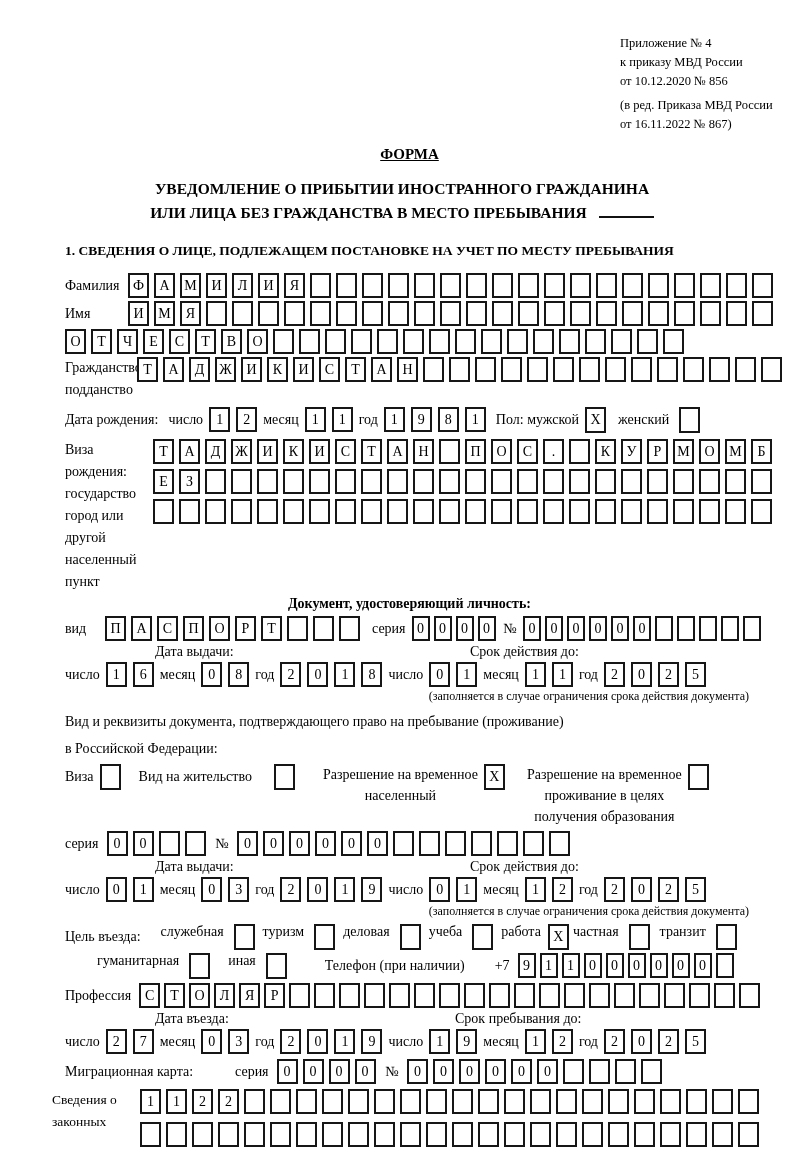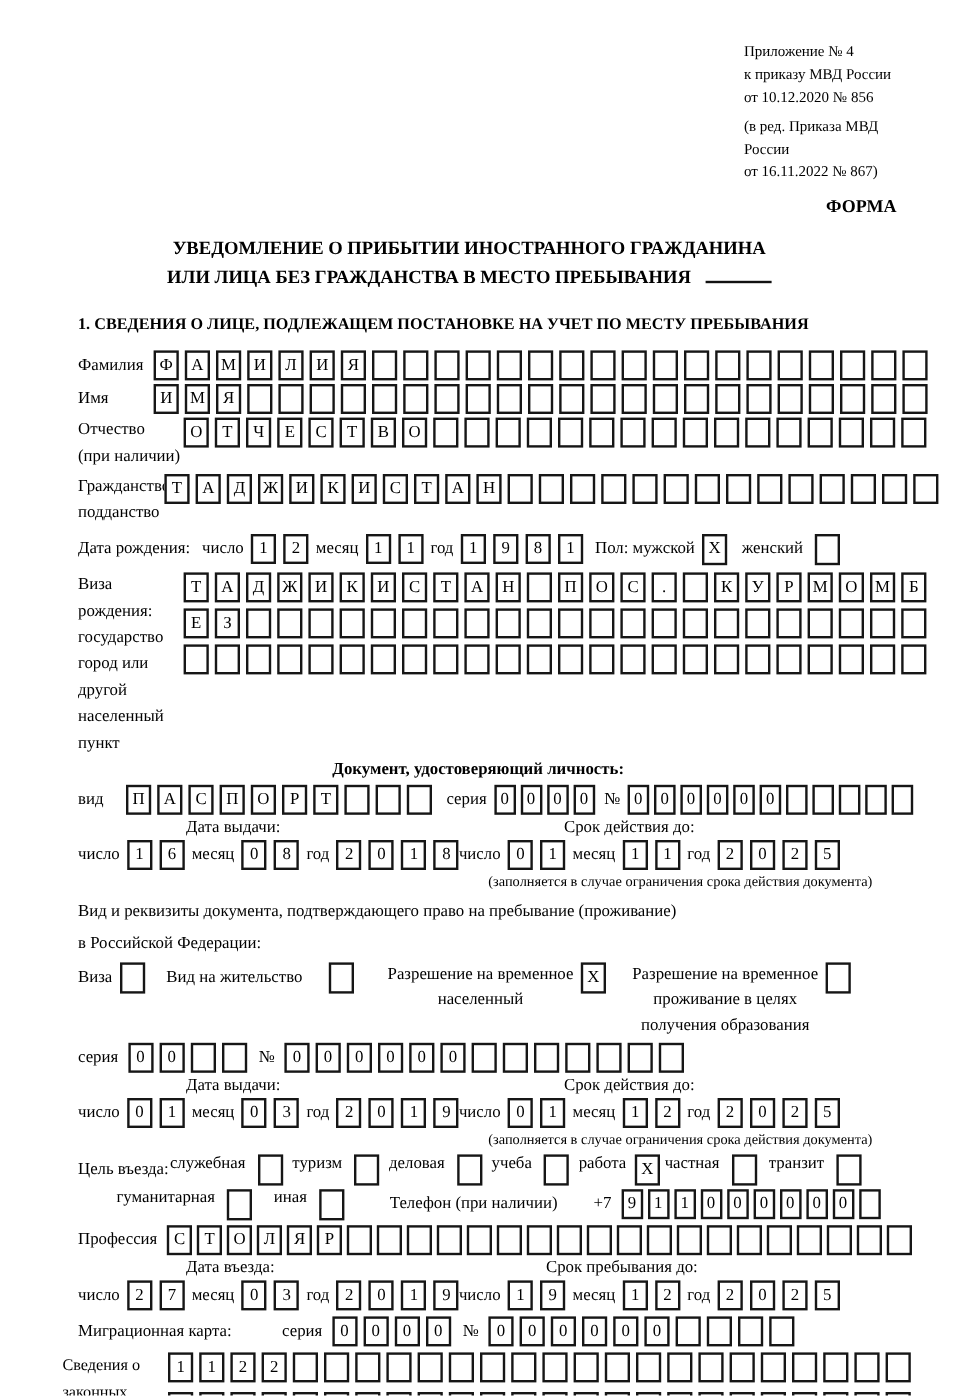--- a/index.html
+++ b/index.html
@@ -1,39 +1,39 @@
 <!DOCTYPE html>
 <html><head>
 <meta charset="utf-8">
 <style>
   html,body{margin:0;padding:0;background:#fff;}
   body{width:800px;height:1163px;overflow:hidden;color:#000;
        font-family:"Liberation Serif","DejaVu Serif",serif;}
-  .page{box-sizing:border-box;width:800px;height:1163px;padding:34px 48px 0 65px;position:relative;}
+  .page{box-sizing:border-box;width:800px;height:1163px;padding:34px 26px 0 65px;position:relative;}
 
   
   .cells{display:inline-flex;gap:5px;flex:0 0 auto;}
   .cell{box-sizing:border-box;flex:0 0 auto;width:21px;height:25px;border:2px solid #161616;
         display:flex;align-items:center;justify-content:center;font-size:14px;line-height:1;background:#fff;}
   .dgc{gap:6px;}
   .g4{gap:4px;}
   .tight{gap:4px;} .tight .cell{width:18px;}
   .cb .cell{width:21px;height:26px;}
 
   .frow{display:flex;align-items:flex-start;margin-bottom:3px;}
   .flabel{font-size:14px;line-height:25px;flex:0 0 auto;}
   .stack{font-size:14px;line-height:22px;flex:0 0 auto;}
   .lw1{width:63px;} .lw2{width:88px;} .lw3{width:40px;}
 
   .rowsgap{display:flex;flex-direction:column;gap:5px;}
   .rowsgap8{display:flex;flex-direction:column;gap:8px;}
 
   .appendix{margin-left:555px;font-size:12.5px;line-height:19px;}
   .appendix .rev{margin-top:5px;}
-  .forma{font-weight:bold;font-size:15px;text-align:right;margin:12px 5px 0 0;}
+  .forma{font-weight:bold;font-size:15px;text-align:center;margin:12px 20px 0 0;text-decoration:underline;}
   .title{font-weight:bold;font-size:15.5px;line-height:24px;text-align:center;margin:14px 0 0 -35px;}
   .blank{display:inline-block;width:55px;border-bottom:2px solid #111;height:13px;margin-left:12px;}
   .sect{font-weight:bold;font-size:13.5px;margin-top:18px;}
   .dochead{font-weight:bold;font-size:14px;text-align:center;margin:2px 0 4px -20px;}
 
   .dg{display:inline-flex;align-items:center;gap:6px;font-size:14px;}
   .dhead{position:relative;font-size:14px;height:18px;margin-top:3px;}
   .dh1{position:absolute;left:90px;} .dh2{position:absolute;left:405px;}
   .dh2b{position:absolute;left:390px;}
   .drow{display:flex;justify-content:space-between;margin-bottom:2px;}
@@ -125,24 +125,20 @@
         <span class="cell"></span>
         <span class="cell"></span>
         <span class="cell"></span>
         <span class="cell"></span>
         <span class="cell"></span>
         <span class="cell"></span>
       </span>
   </div>
 
   <div class="frow">
-    <span class="stack lw2">
-      <span style="display:block">Отчество</span>
-      <span style="display:block">(при наличии)</span>
-    </span>
     <span class="cells">
         <span class="cell">О</span>
         <span class="cell">Т</span>
         <span class="cell">Ч</span>
         <span class="cell">Е</span>
         <span class="cell">С</span>
         <span class="cell">Т</span>
         <span class="cell">В</span>
         <span class="cell">О</span>
         <span class="cell"></span>
@@ -509,21 +505,21 @@
           <span class="cell">0</span>
           <span class="cell">2</span>
           <span class="cell">5</span>
         </span>
     </span>
   </div>
   <div class="note">(заполняется в случае ограничения срока действия документа)</div>
 
   <div class="purp">
     <span>Цель въезда:</span>
-    <span class="opt" style="margin-left:1px">
+    <span class="opt" style="margin-left:20px">
         <span>служебная</span>
         <span class="cells cb">
           <span class="cell"></span>
         </span>
       </span>
     <span class="opt" style="margin-left:8px">
         <span>туризм</span>
         <span class="cells cb">
           <span class="cell"></span>
         </span>

